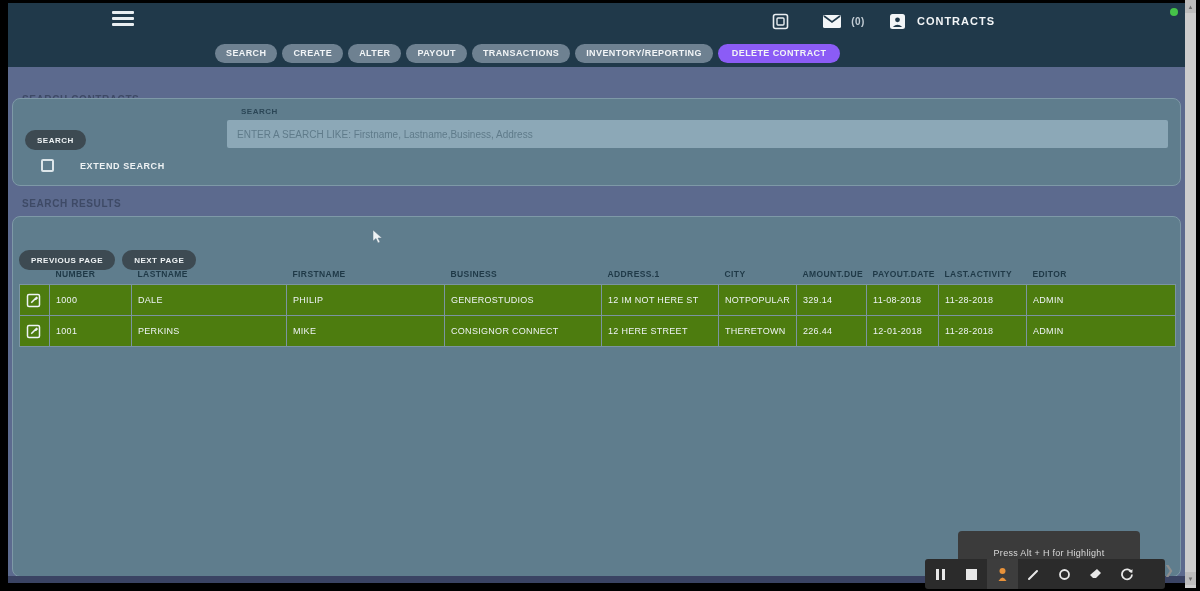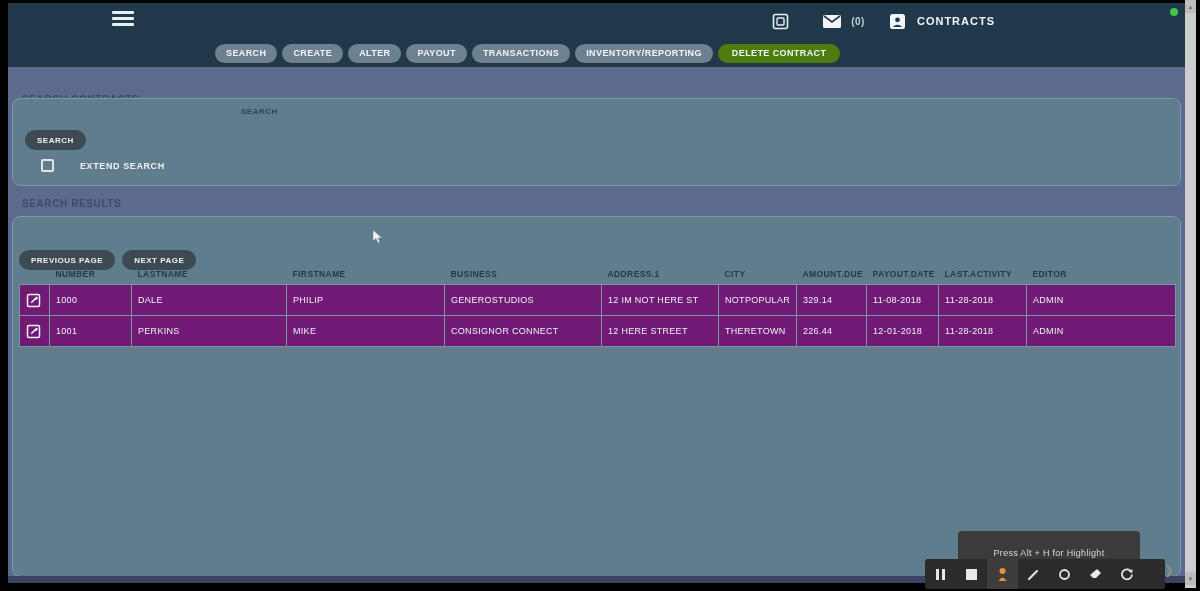--- a/index.html
+++ b/index.html
@@ -18,21 +18,21 @@
   .nav-icon { width:18px; height:18px; display:inline-flex; align-items:center; justify-content:center; }
   .mail-count { color:#c4ced6; font-size:10px; font-weight:bold; letter-spacing:.5px; margin-right:14px; }
   .nav-title { color:#f2f5f7; font-size:11px; font-weight:bold; letter-spacing:1px; }
   .green-dot { position:absolute; right:7px; top:5px; width:8px; height:8px; border-radius:50%; background:#45c349; }
 
   
   .pills-row { position:absolute; left:207px; top:41px; display:flex; gap:5px; }
   .pill { border:none; background:#6e8191; color:#f2f5f7; font-family:inherit;
           font-size:9px; font-weight:bold; letter-spacing:.4px; height:19px; line-height:19px;
           padding:0 11px; border-radius:10px; cursor:pointer; white-space:nowrap; }
-  .pill-danger { background:#4d7c0f; padding:0 14px; }
+  .pill-danger { background:#8b5cf6; padding:0 14px; }
 
   
   .section-title { position:absolute; left:14px; color:#3e4a66; font-size:10px; font-weight:bold; letter-spacing:.6px; }
 
   
   .panel { position:absolute; left:4px; width:1169px; background:#5f7d8d; border:1px solid #7e99a7; border-radius:8px; }
   #search-panel { top:95px; height:88px; }
   #results-panel { top:213px; height:361px; }
 
   .input-label { position:absolute; left:228px; top:8px; color:#2b4656; font-size:8px; font-weight:bold; letter-spacing:.5px; }
@@ -46,21 +46,21 @@
   .checkbox-row { position:absolute; left:28px; top:60px; display:flex; align-items:center; gap:26px; }
   .checkbox { width:13px; height:13px; border:2px solid #dde6ea; border-radius:2px; background:transparent; cursor:pointer; }
   .checkbox-label { color:#eef2f4; font-size:9px; font-weight:bold; letter-spacing:.6px; }
 
   .pager-row { position:absolute; left:6px; top:22px; display:flex; gap:7px;margin-top:11px; }
 
   
   table { position:absolute; left:6px; top:48px; width:1157px; border-collapse:collapse; table-layout:fixed; }
   th { color:#1f3947; font-size:8.5px; font-weight:bold; letter-spacing:.4px; text-align:left;
        padding:4px 6px 5px 6px; }
-  td { background:#701a75; color:#eef3f5; font-size:9px; letter-spacing:.3px;
+  td { background:#4d7c0f; color:#eef3f5; font-size:9px; letter-spacing:.3px;
        border:1px solid #7b94a1; padding:0 6px; height:31px; overflow:hidden; white-space:nowrap; }
   tr.hdr th { border-bottom:1px solid #7b94a1; }
   .edit-btn { background:transparent; border:none; cursor:pointer; padding:0; display:flex; align-items:center; }
 
   
   #cursor { position:absolute; left:372px; top:229px; z-index:50; }
 
   
   #rec-tooltip { position:absolute; left:958px; top:531px; width:182px; height:43px; background:#3b3b3b;
                  border-radius:4px; color:#d9d9d9; font-size:9px; display:flex; align-items:center;
@@ -127,20 +127,21 @@
           <button class="pill">TRANSACTIONS</button>
           <button class="pill">INVENTORY/REPORTING</button>
           <button class="pill pill-danger">DELETE CONTRACT</button>
         </div>
     </div>
 
     <div class="section-title" style="top:91px;text-align:right;">SEARCH CONTRACTS</div>
 
     <div class="panel" id="search-panel">
       <div class="input-label">SEARCH</div>
+      <input class="search-input" type="text" placeholder="ENTER A SEARCH LIKE: Firstname, Lastname,Business, Address" style="">
       <button class="btn-dark" id="search-btn">SEARCH</button>
       <div class="checkbox-row">
         <span class="checkbox"></span>
         <span class="checkbox-label">EXTEND SEARCH</span>
       </div>
     </div>
 
     <div class="section-title" style="top:195px;">SEARCH RESULTS</div>
 
     <div class="panel" id="results-panel">

